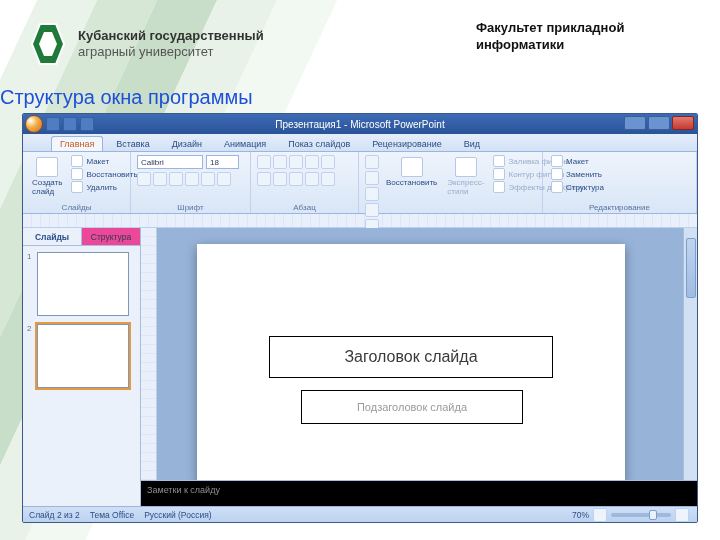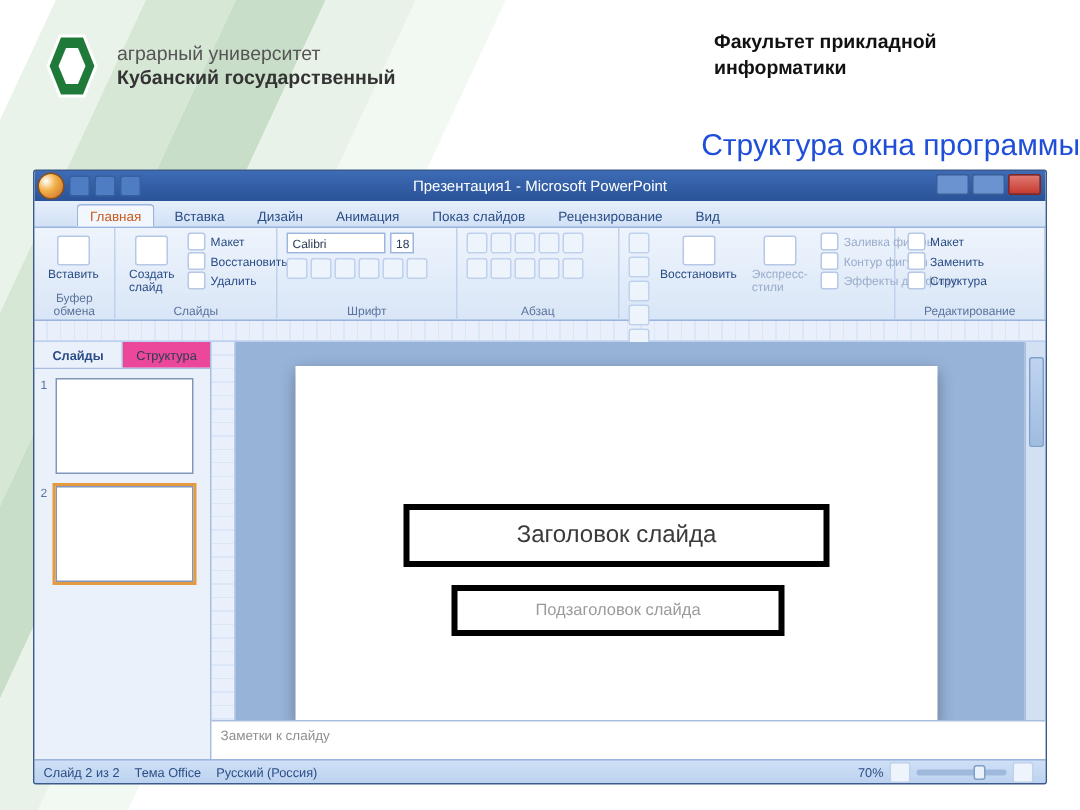--- a/index.html
+++ b/index.html
@@ -28,21 +28,21 @@
     padding: 20px 30px 10px 30px; height: 80px;
   }
   .logo-block { display: flex; align-items: center; gap: 12px; }
   .logo { width: 36px; height: 48px; }
   .uni-names { font-size: 13px; color: #555; line-height: 1.25; }
   .uni-names strong { color: #333; font-weight: 600; }
   .faculty { position: absolute; right: 44px; top: 20px; width: 200px;
     font-size: 13px; font-weight: 700; color: #111; line-height: 1.3; }
 
   .slide-title {
-    position: relative; text-align: right;
+    position: relative; text-align: left;
     color: #1f4fd8; font-size: 20px; font-weight: 400;
     margin: 6px 0 4px 0;
   }
 
   
   .pp-window {
     position: relative;
     margin: 0 auto; width: 676px; height: 410px;
     border: 1px solid #3b5a8a; border-radius: 2px;
     background: linear-gradient(#c9dcf4, #b8cfec);
@@ -92,21 +92,21 @@
     display: flex; flex-direction: column; align-items: center; gap: 1px;
     padding: 2px 3px; border-radius: 2px;
   }
   .bigbtn .ico { width: 22px; height: 20px; background: #fff; border: 1px solid #b6c8e5; border-radius: 2px; }
   .bigbtn span { font-size: 8px; color: #2b4d86; }
   .stackbtns { display:flex; flex-direction:column; gap:1px; }
   .smallbtn { display:flex; align-items:center; gap:3px; padding:0 2px; }
   .smallbtn .sico { width:12px; height:12px; background:#fff; border:1px solid #b6c8e5; border-radius:2px; }
   .smallbtn span { font-size: 8px; color:#2b4d86; white-space: nowrap; }
   .fontbox { width:66px; height:14px; background:#fff; border:1px solid #9bb5de; font-size:8px; padding:0 3px; display:flex; align-items:center; }
-  .sizebox { width:16px; height:14px; background:#fff; border:1px solid #9bb5de; font-size:8px; padding:0 3px; display:flex; align-items:center; }
+  .sizebox { width:33px; height:14px; background:#fff; border:1px solid #9bb5de; font-size:8px; padding:0 3px; display:flex; align-items:center; }
   .rowbtns { display:flex; gap:2px; }
   .tinybtn { width:14px; height:14px; background:#eef4fc; border:1px solid #bfd1ec; border-radius:2px; }
   .disabled span, .disabled { color:#9aaccb !important; }
 
   
   .hruler {
     height: 14px; background: repeating-linear-gradient(90deg,#e9f0fb 0,#e9f0fb 8px,#dbe6f6 8px,#dbe6f6 9px);
     border-bottom: 1px solid #bcd0ee;
   }
 
@@ -134,32 +134,32 @@
   }
   .vruler-canvas { flex:1; display:flex; }
   .vruler { width:16px; background: repeating-linear-gradient(180deg,#e9f0fb 0,#e9f0fb 8px,#dbe6f6 8px,#dbe6f6 9px);
     border-right:1px solid #bcd0ee; }
   .canvas-wrap { flex:1; position:relative; overflow:hidden; }
   .canvas {
     position:absolute; left: 40px; top: 16px; width: 428px; height: 240px;
     background:#fff; box-shadow: 0 3px 10px rgba(0,0,0,.35);
   }
   .ph {
-    position:absolute; border:4px solid #000000; text-align:center;
+    position:absolute; border:1px solid #000000; text-align:center;
     display:flex; align-items:center; justify-content:center;
   }
   .ph-title { left:72px; top:92px; width:284px; height:42px; font-size:16px; color:#3a3a3a; }
   .ph-sub   { left:104px; top:146px; width:222px; height:34px; font-size:11px; color:#9a9a9a; }
 
   .scroll-v { position:absolute; right:0; top:0; width:14px; height:100%;
     background:#d2e0f4; border-left:1px solid #a9bedf; }
   .scroll-thumb { position:absolute; left:2px; width:10px; border-radius:2px;
     background:linear-gradient(#bfd4f0,#9fbce1); border:1px solid #7f9fc9; }
 
-  .notes { height: 26px; background:#ffffff; border-top:1px solid #a9bedf;
+  .notes { height: 26px; background:#000000; border-top:1px solid #a9bedf;
     font-size:9px; color:#8f8f8f; padding: 4px 6px; }
 
   .statusbar {
     height: 16px; background: linear-gradient(#cfe0f6,#bcd2ef);
     border-top: 1px solid #9bb5de; display:flex; align-items:center;
     font-size: 8.5px; color:#2b4d86; padding: 0 6px; gap: 10px;
     position: relative;
   }
   .statusbar .zoom { position:absolute; right: 8px; display:flex; gap:4px; align-items:center; }
   .zoom .track { width:60px; height:4px; background:#9fb9dc; border-radius:2px; position:relative; }
@@ -178,22 +178,22 @@
 </div>
 
 <div class="page-header">
   <div class="logo-block">
     <svg class="logo" viewBox="0 0 36 48">
       <polygon points="10,4 26,4 34,24 26,44 10,44 2,24" fill="#1f7a3a"></polygon>
       <polygon points="10,4 26,4 34,24 26,44 10,44 2,24" fill="none" stroke="#fff" stroke-width="2"></polygon>
       <polygon points="14,12 22,12 27,24 22,36 14,36 9,24" fill="#fff"></polygon>
     </svg>
     <div class="uni-names">
+      <div><strong>Кубанский государственный</strong></div>
       <div>аграрный университет</div>
-      <div><strong>Кубанский государственный</strong></div>
     </div>
   </div>
   <div class="faculty">Факультет прикладной информатики</div>
 </div>
 
 <div class="slide-title">Структура окна программы</div>
 
 <div class="pp-window">
 
   <div class="titlebar">
@@ -215,29 +215,20 @@
     <div class="rtab active">Главная</div>
     <div class="rtab">Вставка</div>
     <div class="rtab">Дизайн</div>
     <div class="rtab">Анимация</div>
     <div class="rtab">Показ слайдов</div>
     <div class="rtab">Рецензирование</div>
     <div class="rtab">Вид</div>
   </div>
 
   <div class="ribbon">
-    <div class="rgroup" style="width:54px">
-      <div class="g-body">
-        <div class="bigbtn">
-          <div class="ico"></div>
-          <span>Вставить</span>
-        </div>
-      </div>
-      <div class="g-label">Буфер обмена</div>
-    </div>
 
     <div class="rgroup" style="width:108px">
       <div class="g-body">
         <div class="bigbtn">
           <div class="ico"></div>
           <span>Создать слайд</span>
         </div>
         <div class="stackbtns">
           <div class="smallbtn">
               <div class="sico"></div>

